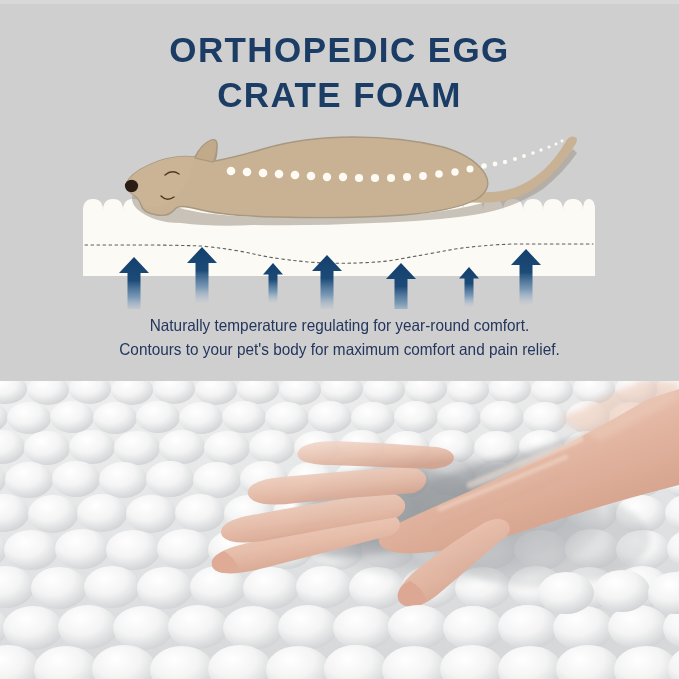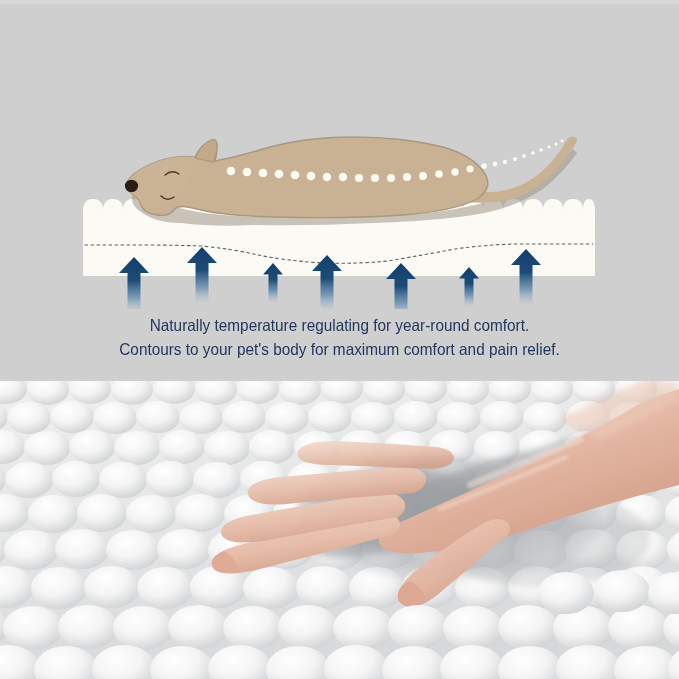--- a/index.html
+++ b/index.html
@@ -108,20 +108,24 @@
 </style>
 </head>
 <body>
 
 <div id="page">
 
   <div id="top-panel">
 
     <div id="top-hairline"></div>
 
+    <div id="title-block">
+      <div class="title-line">ORTHOPEDIC EGG</div>
+      <div class="title-line">CRATE FOAM</div>
+    </div>
 
     <div id="foam-block">
       <svg id="foam-svg" width="512" height="79" viewBox="0 0 512 79" xmlns="http://www.w3.org/2000/svg">
         <defs>
           <clipPath id="foamClip">
             <path d="M0,14
                      Q0,2 10,2 Q20,2 20,14
                      Q20,2 30,2 Q40,2 40,14
                      Q40,2 50,2 Q60,2 60,14
                      Q60,2 70,2 Q80,2 80,14

